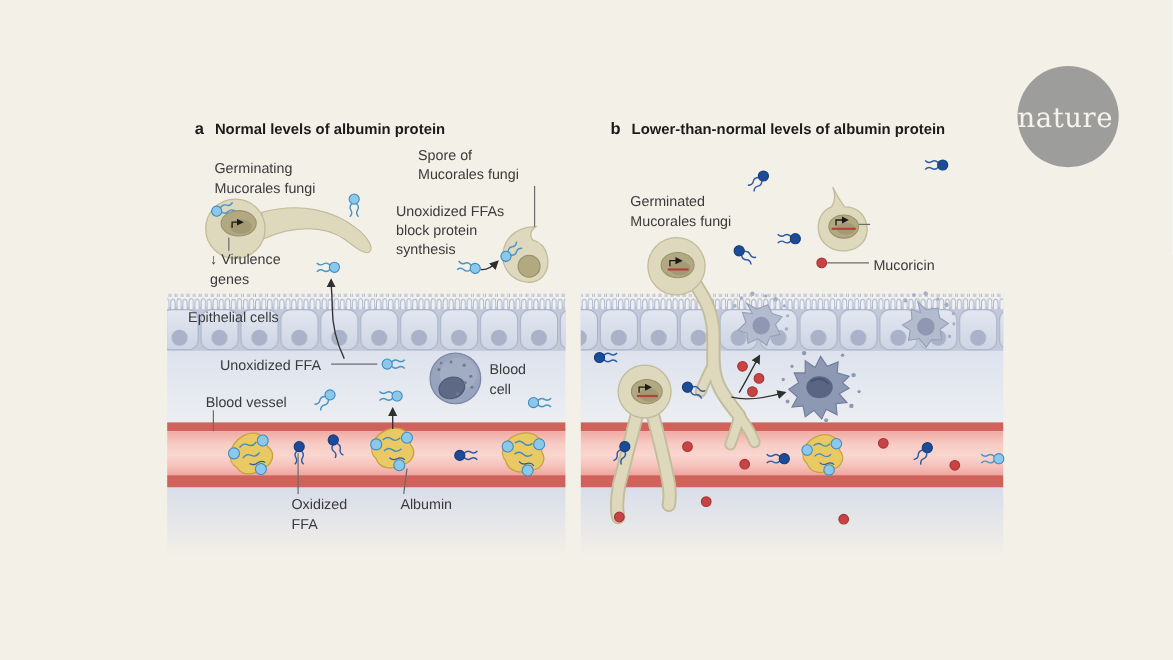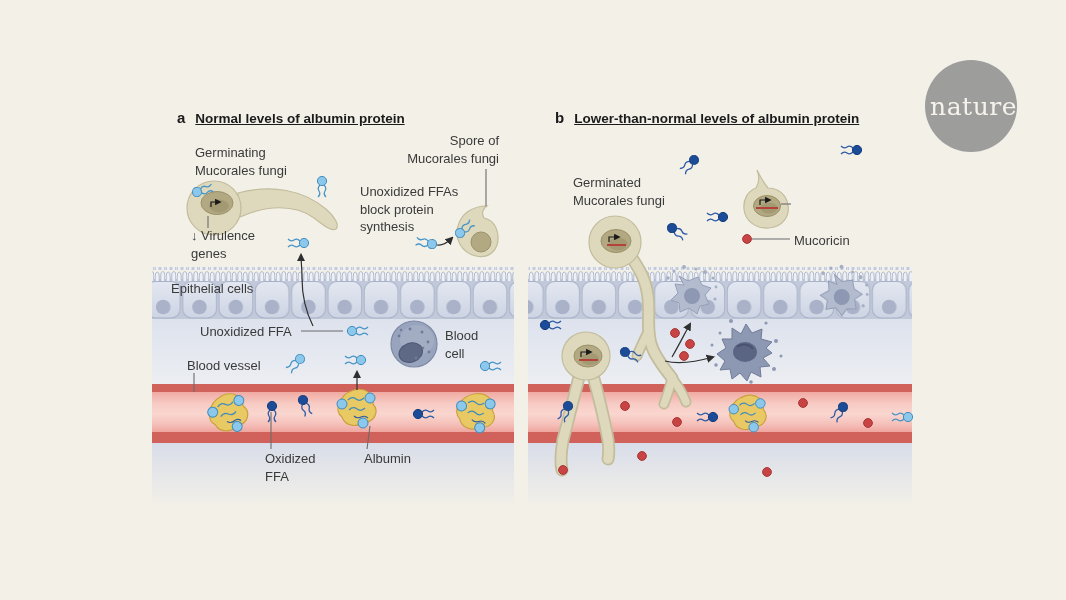--- a/index.html
+++ b/index.html
@@ -6,30 +6,30 @@
   .canvas{
     position:relative;width:1066px;height:600px;overflow:hidden;
     background:#f3f0e8;
     font-family:"Liberation Sans", sans-serif;
   }
   .art{position:absolute;left:0;top:0;}
   .lbl{
     position:absolute;font-size:13px;line-height:1.36;color:#3a3a3a;
     white-space:pre-line;
   }
-  .lbl.right{text-align:right;}
+  .lbl.right{text-align:left;}
   .panel-title{
     position:absolute;display:flex;gap:10px;align-items:baseline;
     color:#1b1b1b;font-weight:bold;
   }
   .panel-title .letter{font-size:15px;}
-  .panel-title .ttl{font-size:13.5px;text-decoration:underline;}
+  .panel-title .ttl{font-size:13.5px;}
   .logo{
     position:absolute;left:925px;top:60px;width:92px;height:92px;border-radius:50%;
-    background:#9d9d9c;display:flex;align-items:center;justify-content:flex-end;
+    background:#9d9d9c;display:flex;align-items:center;justify-content:flex-start;
   }
   .logo span{
     font-family:"DejaVu Serif", serif;color:#f6f3ec;font-size:25px;letter-spacing:0.5px;
   }
 </style>
 </head>
 <body>
 
 <div class="canvas">
 

